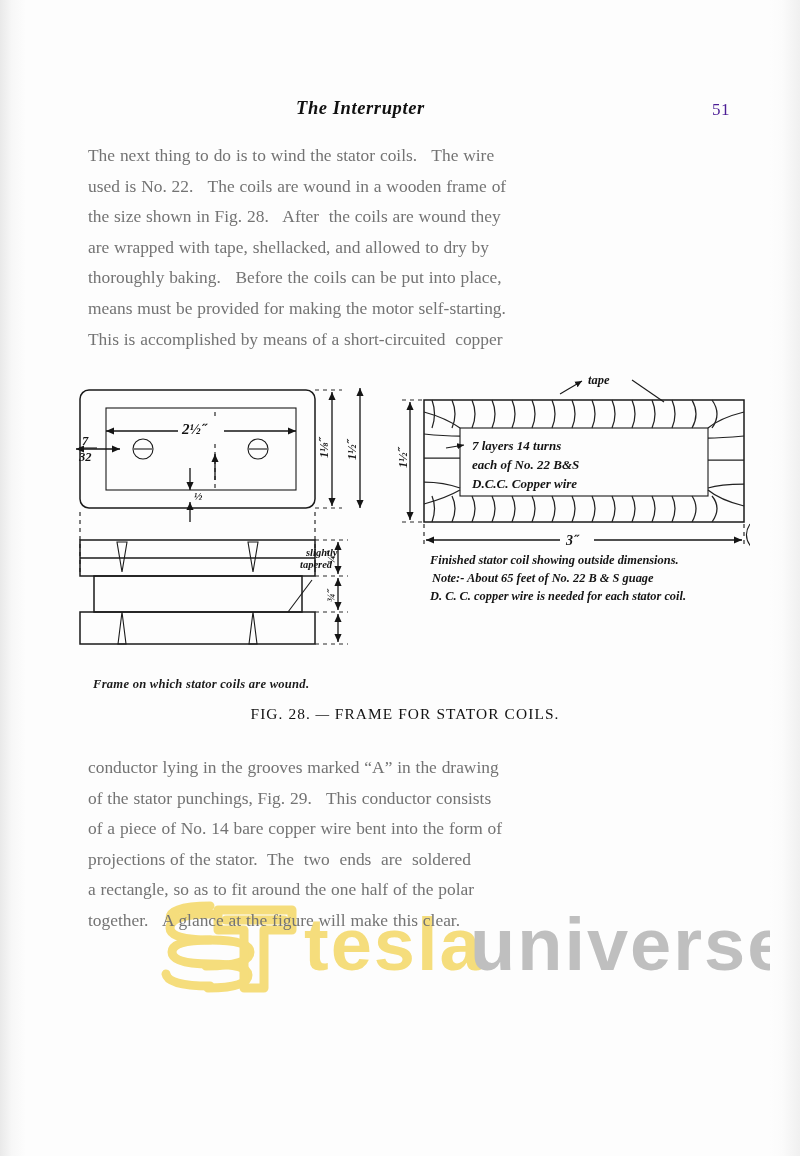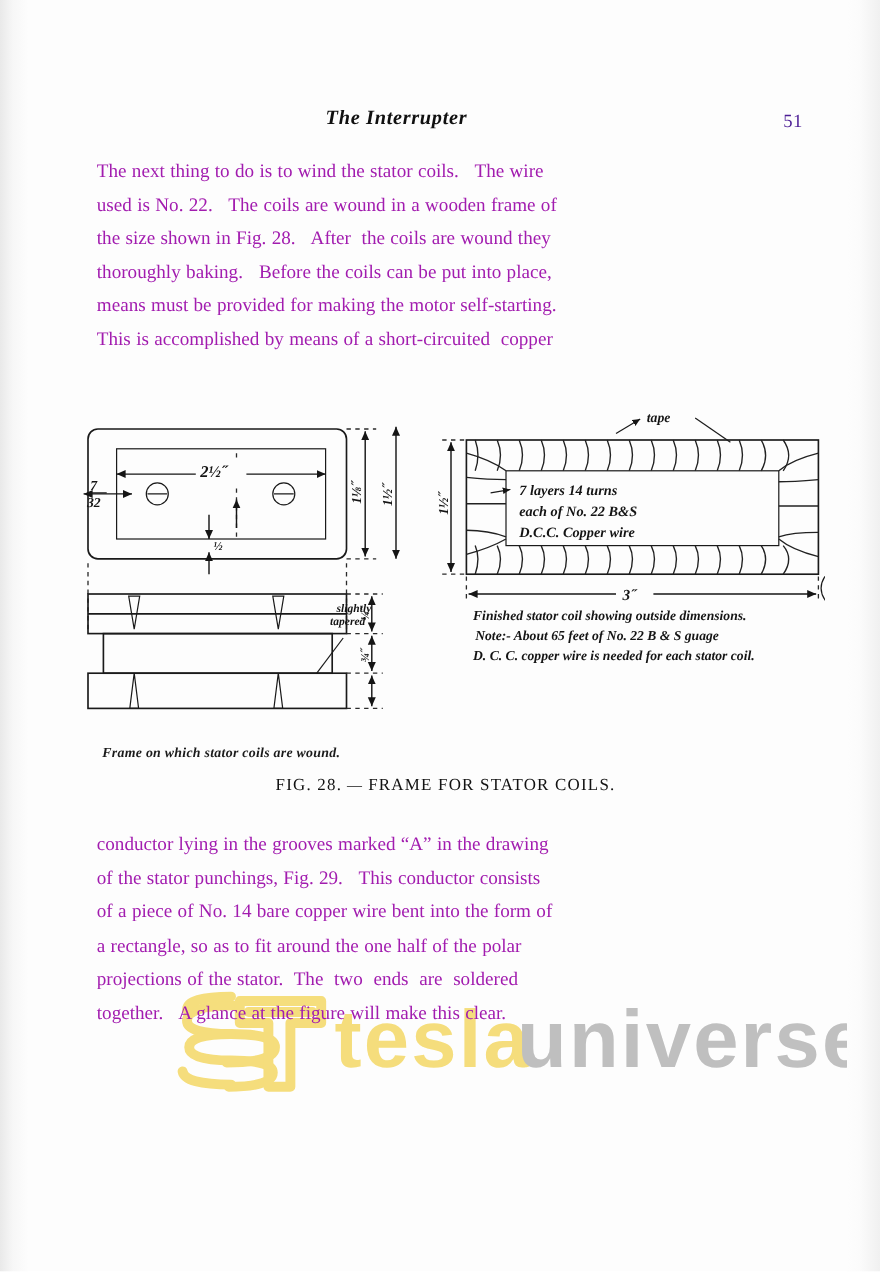--- a/index.html
+++ b/index.html
@@ -73,21 +73,21 @@
   .body-col {
     position: absolute;
     left: 88px;
     width: 576px;
   }
   .para {
     margin: 0;
     font-size: 17.4px;
     line-height: 30.6px;
     text-align: justify;
-    color: #a21caf;
+    color: #737373;
     word-spacing: 0.5px;
   }
   .para .ln { display: block; white-space: pre; }
 
   #para-top { top: 140px; }
   #para-mid { top: 752px; }
   #para-bot { top: 940px; }
 
   
   #figure {
@@ -142,20 +142,21 @@
   <div class="runhead">
     <div class="runhead-title">The Interrupter</div>
     <div class="runhead-folio">51</div>
   </div>
 
   <div class="body-col" id="para-top">
     <p class="para">
       <span class="ln">The next thing to do is to wind the stator coils.   The wire</span>
       <span class="ln">used is No. 22.   The coils are wound in a wooden frame of</span>
       <span class="ln">the size shown in Fig. 28.   After  the coils are wound they</span>
+      <span class="ln">are wrapped with tape, shellacked, and allowed to dry by</span>
       <span class="ln">thoroughly baking.   Before the coils can be put into place,</span>
       <span class="ln">means must be provided for making the motor self-starting.</span>
       <span class="ln">This is accomplished by means of a short-circuited  copper</span>
     </p>
   </div>
 
   <div id="figure">
 
     <svg class="fig-svg" width="690" height="300" viewBox="0 0 690 300">
       <defs>
@@ -378,20 +379,20 @@
       <span>—</span>
       <span class="fw">FRAME FOR STATOR COILS.</span>
     </div>
   </div>
 
   <div class="body-col" id="para-mid">
     <p class="para">
       <span class="ln">conductor lying in the grooves marked “A” in the drawing</span>
       <span class="ln">of the stator punchings, Fig. 29.   This conductor consists</span>
       <span class="ln">of a piece of No. 14 bare copper wire bent into the form of</span>
+      <span class="ln">projections of the stator.  The  two  ends  are  soldered</span>
       <span class="ln">a rectangle, so as to fit around the one half of the polar</span>
-      <span class="ln">projections of the stator.  The  two  ends  are  soldered</span>
       <span class="ln">together.   A glance at the figure will make this clear.</span>
     </p>
   </div>
 
 
 </div>
 
 </body></html>

